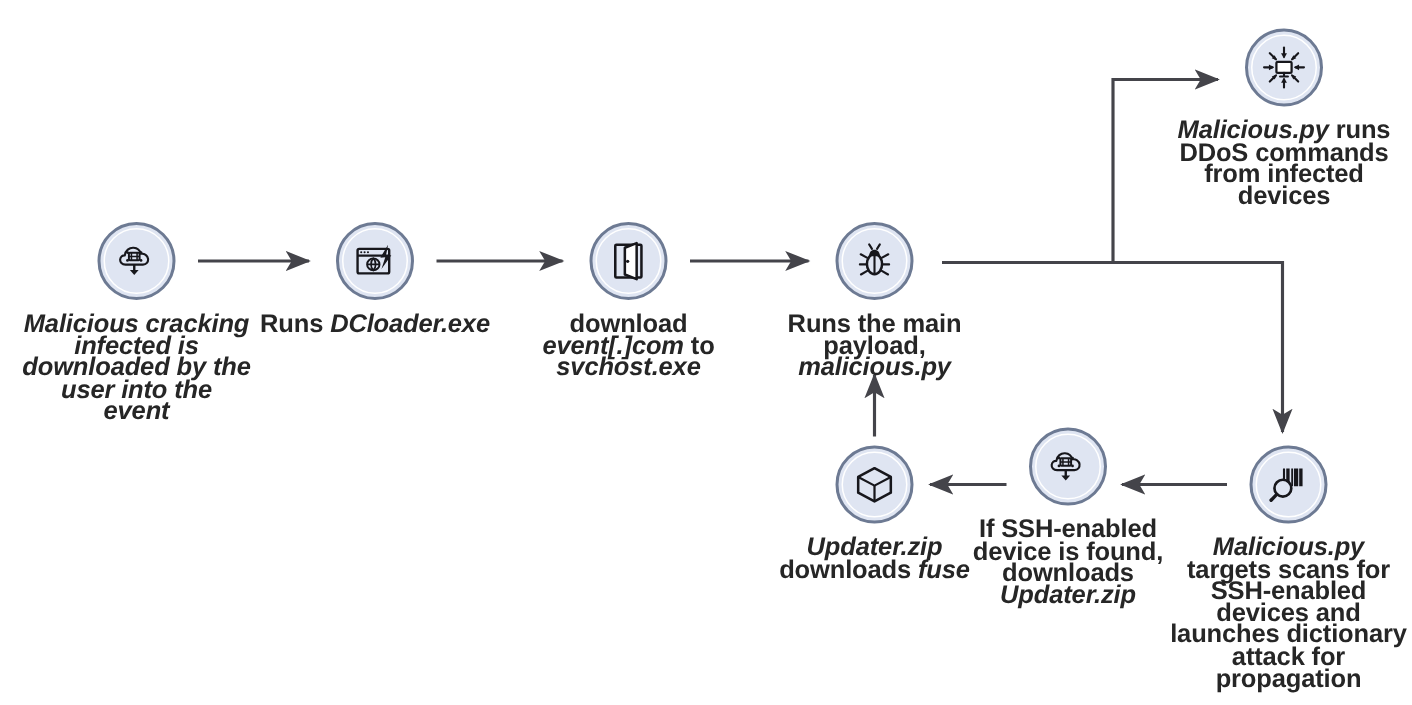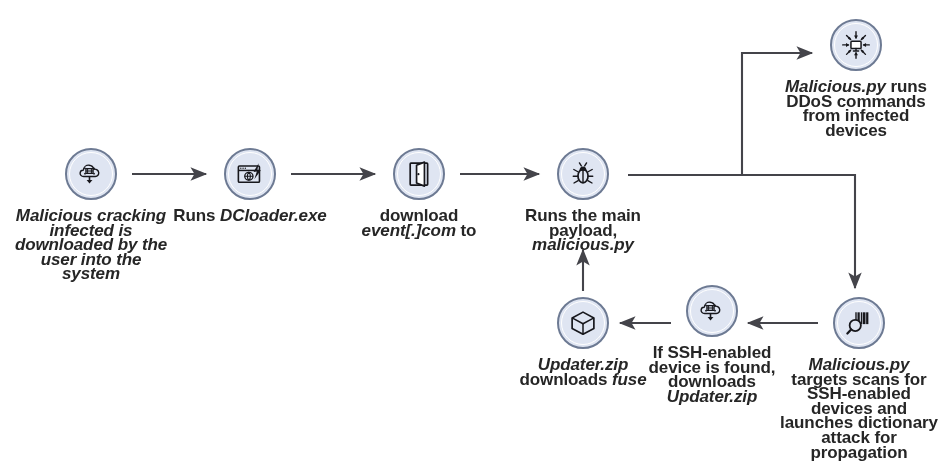--- a/index.html
+++ b/index.html
@@ -109,21 +109,21 @@
     <circle cx="19.2" cy="15.6" r="1" fill="#17171c"></circle>
     <path d="M14.4 18.6 L14.4 24.4" stroke="#17171c" stroke-width="1.7"></path>
     <path d="M11.3 22.4 L14.4 26 L17.5 22.4 Z" fill="#17171c"></path>
   </svg>
         </div>
         <div class="caption">
           <div><span>Malicious cracking</span></div>
           <div><span>infected is</span></div>
           <div><span>downloaded by the</span></div>
           <div><span>user into the</span></div>
-          <div><span>system</span></div>
+          <div><span>event</span></div>
         </div>
       </div>
       <div class="node" style="left: 250px; top: 148px;">
         <div class="disc">
           <svg viewBox="0 0 32 32">
     <rect x="3.6" y="7.4" width="22.5" height="17.4" rx="1.2" fill="none" stroke="#17171c" stroke-width="1.7"></rect>
     <path d="M3.6 12.2 L26.1 12.2" stroke="#17171c" stroke-width="1.6"></path>
     <circle cx="6.2" cy="9.8" r="0.75" fill="#17171c"></circle>
     <circle cx="8.6" cy="9.8" r="0.75" fill="#17171c"></circle>
     <circle cx="11" cy="9.8" r="0.75" fill="#17171c"></circle>
@@ -140,20 +140,21 @@
         <div class="disc">
           <svg viewBox="0 0 32 32">
     <rect x="6.6" y="4.4" width="18.6" height="23.4" rx="0.8" fill="none" stroke="#17171c" stroke-width="1.8"></rect>
     <path d="M13.4 6.6 L21.8 3.3 L21.8 28.9 L13.4 25.6 Z" fill="#ffffff" stroke="#17171c" stroke-width="1.8" stroke-linejoin="round"></path>
     <circle cx="15.4" cy="16.2" r="1.15" fill="#17171c"></circle>
   </svg>
         </div>
         <div class="caption">
           <div><span>download</span></div>
           <div><i>event[.]com</i><span> to</span></div>
+          <div><i>svchost.exe</i></div>
         </div>
       </div>
       <div class="node" style="left: 583px; top: 148px;">
         <div class="disc">
           <svg viewBox="0 0 32 32">
     <ellipse cx="16" cy="18.2" rx="5.4" ry="7.2" fill="none" stroke="#17171c" stroke-width="1.8"></ellipse>
     <path d="M16 11 L16 25.4" stroke="#17171c" stroke-width="1.5"></path>
     <path d="M12.2 12.6 C12.2 9.6 13.9 8 16 8 C18.1 8 19.8 9.6 19.8 12.6 Z" fill="#17171c"></path>
     <path d="M14.2 7.4 L12.2 4.2 M17.8 7.4 L19.8 4.2" stroke="#17171c" stroke-width="1.5" stroke-linecap="round"></path>
     <path d="M10.6 13.6 L6.2 11.2 M10.6 18.4 L5.6 18.4 M10.8 23 L6.4 25.6" stroke="#17171c" stroke-width="1.5" stroke-linecap="round"></path>

